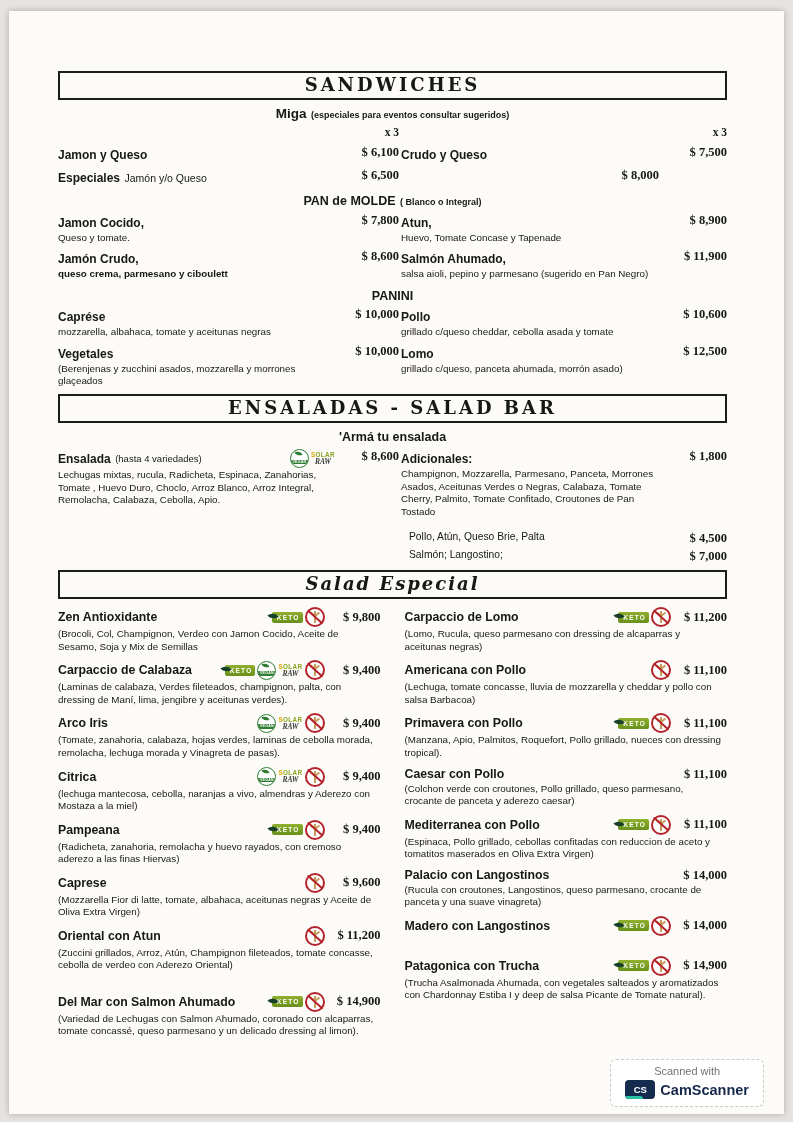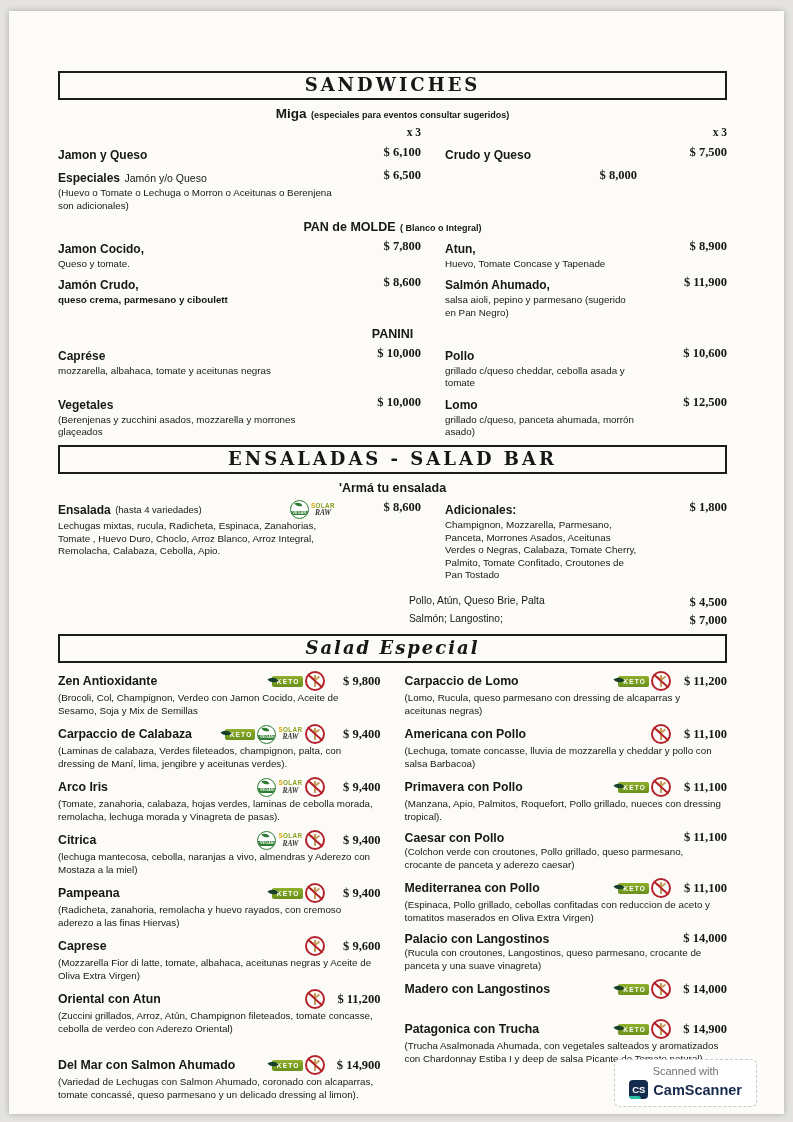--- a/index.html
+++ b/index.html
@@ -29,21 +29,21 @@
     font-size:18px;
     letter-spacing:3px;
     margin-bottom:4px;
     background:#fcfbf7;
   }
   .band.script{letter-spacing:2px;font-style:italic;}
   .center-hd{text-align:center;line-height:1.15;}
   .center-hd .big{font-weight:bold;font-size:13.5px;text-align:right;}
   .center-hd .note{font-weight:bold;font-size:9px;}
   
-  .row4{display:grid;grid-template-columns:281px 58px 1fr 66px;column-gap:24px;margin-bottom:5px;}
+  .row4{display:grid;grid-template-columns:281px 58px 1fr 66px;column-gap:2px;margin-bottom:5px;}
   .cellL,.cellR{min-width:0;}
   .price{
     font-family:"Liberation Serif",serif;
     font-size:12.5px;font-weight:bold;
     text-align:right;white-space:nowrap;
   }
   .x3{font-family:"Liberation Serif",serif;font-weight:bold;font-size:11.5px;text-align:right;margin-bottom:2px;}
   .nm{font-weight:bold;font-size:12px;}
   .sfx{font-size:10.5px;}
   .desc{font-size:9.8px;line-height:1.28;margin-top:1px;}
@@ -74,27 +74,27 @@
   .ic-gf{width:16px;height:16px;border-radius:50%;border:2.4px solid #b5232a;background:#fff;position:relative;display:inline-block;flex:none;}
   .ic-gf::after{content:"";position:absolute;left:-2px;right:-2px;top:50%;margin-top:-1.2px;height:2.4px;background:#b5232a;transform:rotate(42deg);border-radius:2px;}
   .gf-wheat{position:absolute;left:50%;top:2px;bottom:2px;width:2px;margin-left:-1px;background:#c69c5a;}
   .gf-wheat::before,.gf-wheat::after{content:"";position:absolute;width:5px;height:2px;background:#c69c5a;left:-4px;top:2px;transform:rotate(40deg);}
   .gf-wheat::after{left:1px;transform:rotate(-40deg);}
   
   .extra-row{display:grid;grid-template-columns:281px 58px 1fr 66px;column-gap:6px;margin-bottom:3px;}
   .extra-name{font-size:10.3px;}
   
   .scanbadge{
-    position:absolute;right:27px;bottom:7px;
+    position:absolute;right:20px;bottom:7px;
     border:1.6px dashed #c9c9c9;border-radius:6px;
     background:#fff;padding:5px 14px 7px;text-align:center;
   }
   .scan-line{color:#6d7379;font-size:11px;margin-bottom:3px;}
   .cam-row{display:flex;align-items:center;gap:5px;justify-content:center;}
-  .cs-logo{width:19px;height:19px;background:#152b4e;border-radius:4px;color:#fff;font-size:9.5px;font-weight:bold;display:flex;align-items:center;justify-content:center;position:relative;overflow:hidden;}
+  .cs-logo{width:30px;height:19px;background:#152b4e;border-radius:4px;color:#fff;font-size:9.5px;font-weight:bold;display:flex;align-items:center;justify-content:center;position:relative;overflow:hidden;}
   .cs-logo::after{content:"";position:absolute;left:0;bottom:0;width:60%;height:3.5px;background:#27c0a1;border-radius:0 3px 0 0;}
   .cam-name{color:#16294c;font-weight:bold;font-size:14.5px;font-family:"Liberation Sans",sans-serif;}
   .mb6{margin-bottom:6px;}
   .mt4{margin-top:4px;}
 </style>
 </head>
 <body>
 
 <div class="paper">
 <div class="content">
@@ -116,21 +116,20 @@
     <div class="cellL"><span class="nm">Jamon y Queso</span></div>
     <div class="price">$ 6,100</div>
     <div class="cellR"><span class="nm">Crudo y Queso</span></div>
     <div class="price">$ 7,500</div>
   </div>
 
   <div class="row4">
     <div class="cellL">
       <span class="nm">Especiales</span>
       <span class="sfx">Jamón y/o Queso</span>
-      <div class="desc">(Huevo o Tomate o Lechuga o Morron o Aceitunas o Berenjena son adicionales)</div>
     </div>
     <div class="price">$ 6,500</div>
     <div class="price">$ 8,000</div>
   </div>
 
   <div class="center-hd subhd">
     <span class="big" style="font-size:12.5px">PAN de MOLDE</span>
     <span class="note">( Blanco o Integral)</span>
   </div>
 

